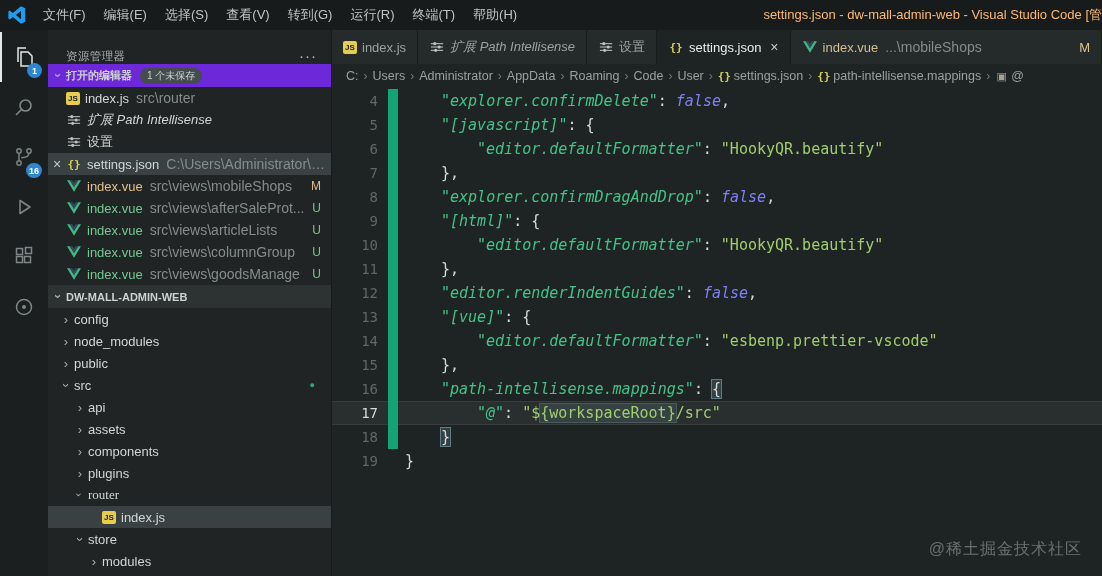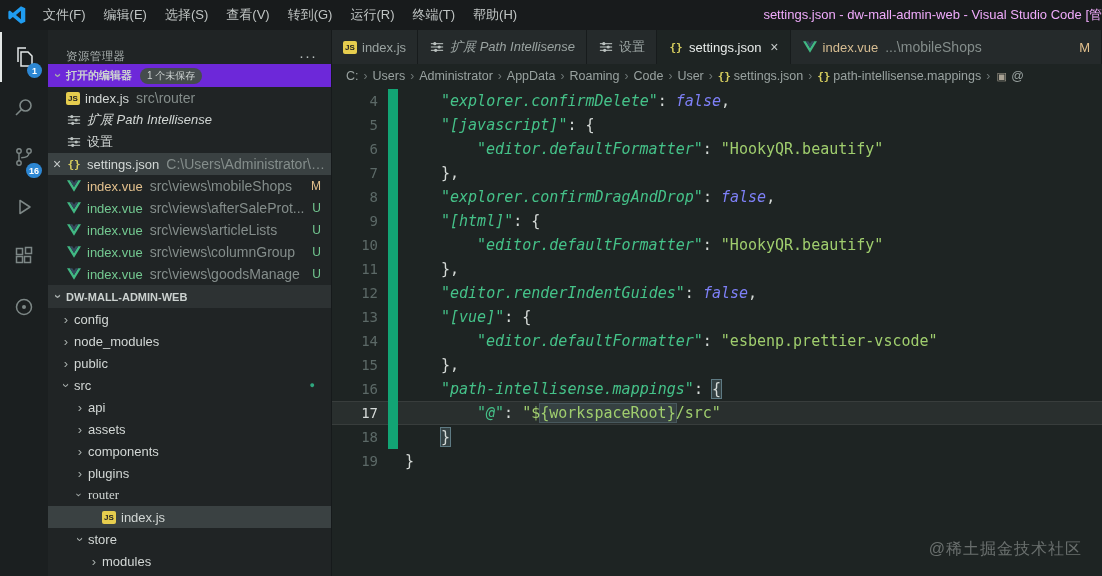--- a/index.html
+++ b/index.html
@@ -1,21 +1,21 @@
 <!DOCTYPE html>
 <html><head>
 <meta charset="utf-8">
 <style>
 *{margin:0;padding:0;box-sizing:border-box}
 body{width:1102px;height:576px;overflow:hidden;background:#1e2423;font-family:"Liberation Sans",sans-serif;color:#cfd4d2;font-size:13px}
 .titlebar{height:30px;background:#181b1c;display:flex;align-items:center;color:#c0c5c4}
 .logo{width:34px;display:flex;justify-content:center;align-items:center;flex-shrink:0}
 #menubar{display:flex;height:100%}
 .menu-item{padding:0 9px;display:flex;align-items:center;font-size:13px;white-space:nowrap}
-.win-title{margin-left:auto;white-space:nowrap;overflow:hidden;font-size:13px;color:#f0abfc;min-width:0;padding-left:10px}
+.win-title{margin-left:auto;white-space:nowrap;overflow:hidden;font-size:13px;color:#fdba74;min-width:0;padding-left:10px}
 .main{display:flex;height:546px}
 .activitybar{width:48px;background:#1b1f20;flex-shrink:0;display:flex;flex-direction:column;padding-top:2px}
 .ab-item{height:50px;display:flex;align-items:center;justify-content:center;position:relative;color:#7d8786;border-left:2px solid transparent;border-right:2px solid transparent}
 .ab-item.active{color:#e4e8e7;border-left-color:#e4e8e7}
 .ab-badge{position:absolute;right:4px;bottom:4px;background:#2d87d3;color:#fff;font-size:9px;border-radius:9px;min-width:15px;height:15px;padding:0 3px;display:flex;align-items:center;justify-content:center;font-weight:700}
 .sidebar{width:284px;background:#202425;flex-shrink:0;display:flex;flex-direction:column;overflow:hidden;border-right:1px solid #161a1b}
 .sb-header{height:34px;flex-shrink:0;display:flex;align-items:flex-end;padding:0 14px 0 18px;font-size:11.5px;color:#aab1b0;letter-spacing:.4px}
 .more{margin-left:auto;font-size:15px;color:#b9bfbe;letter-spacing:1px}
 .section-header{height:23px;flex-shrink:0;display:flex;align-items:center;font-size:11px;font-weight:700;color:#ccd2d0;background:#6d28d9;padding-left:2px}
 .section-header.proj{background:#2d3233}

